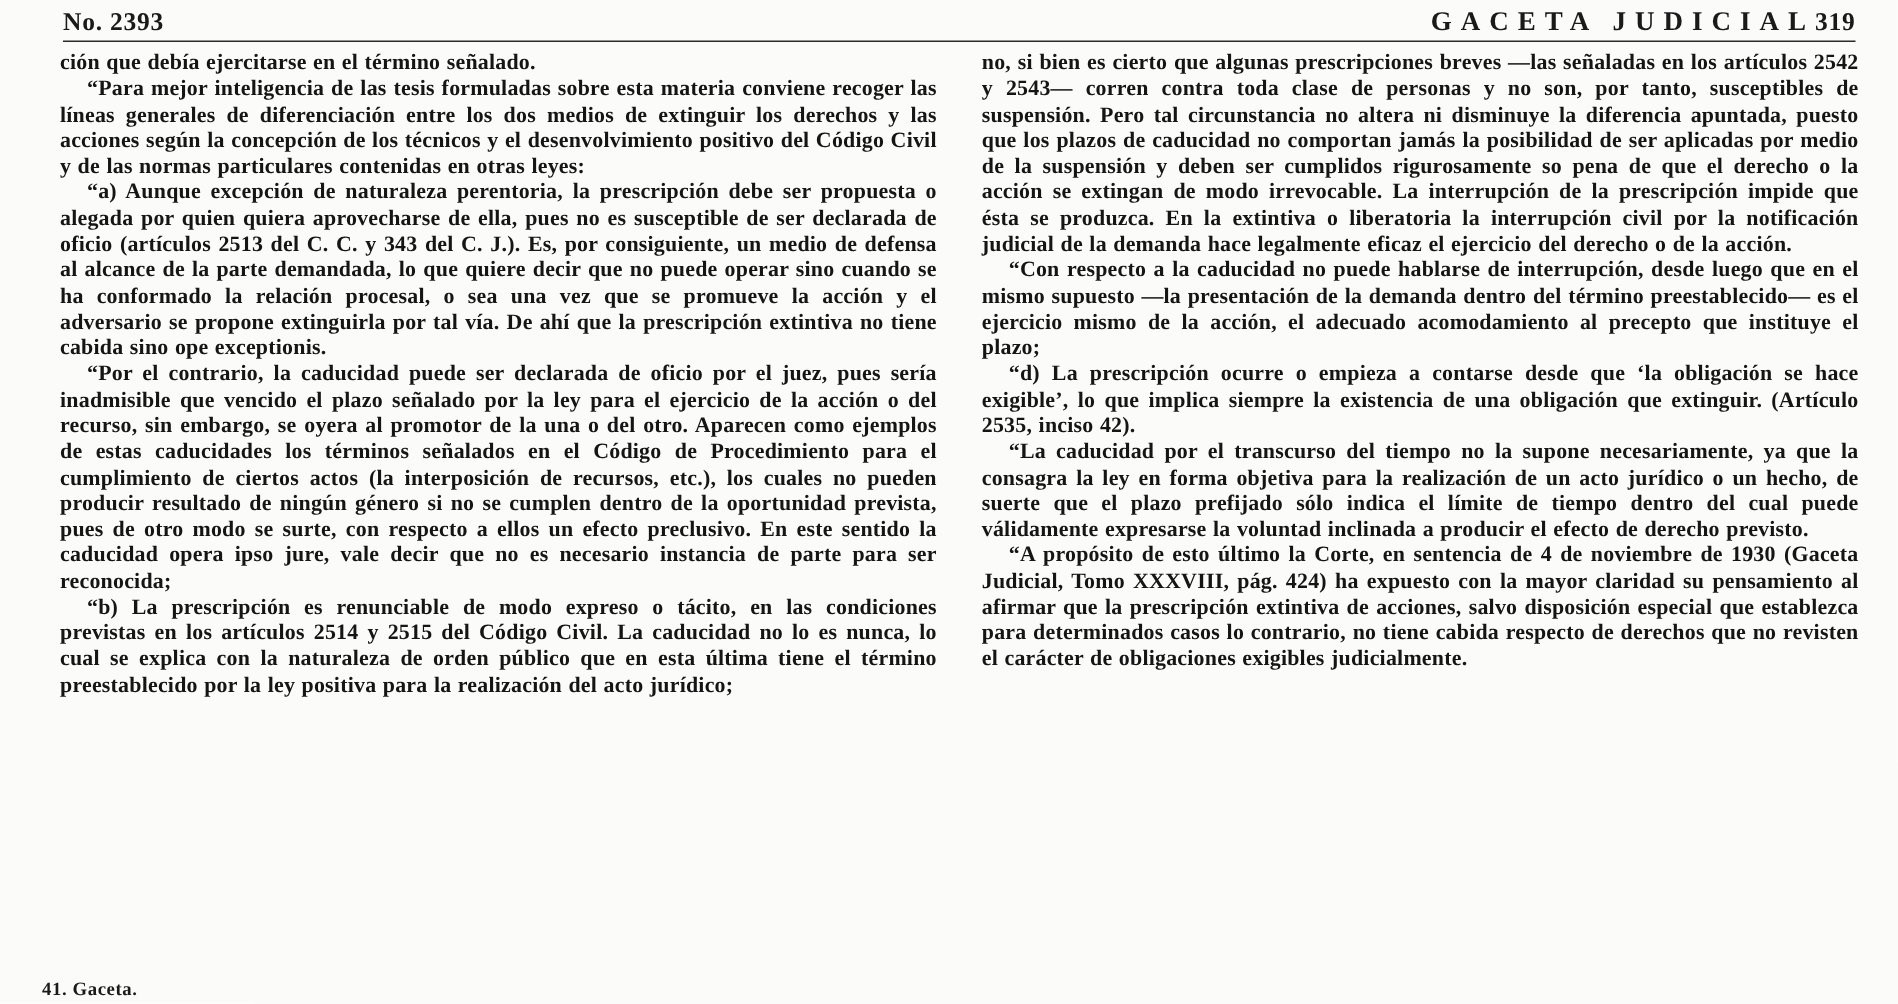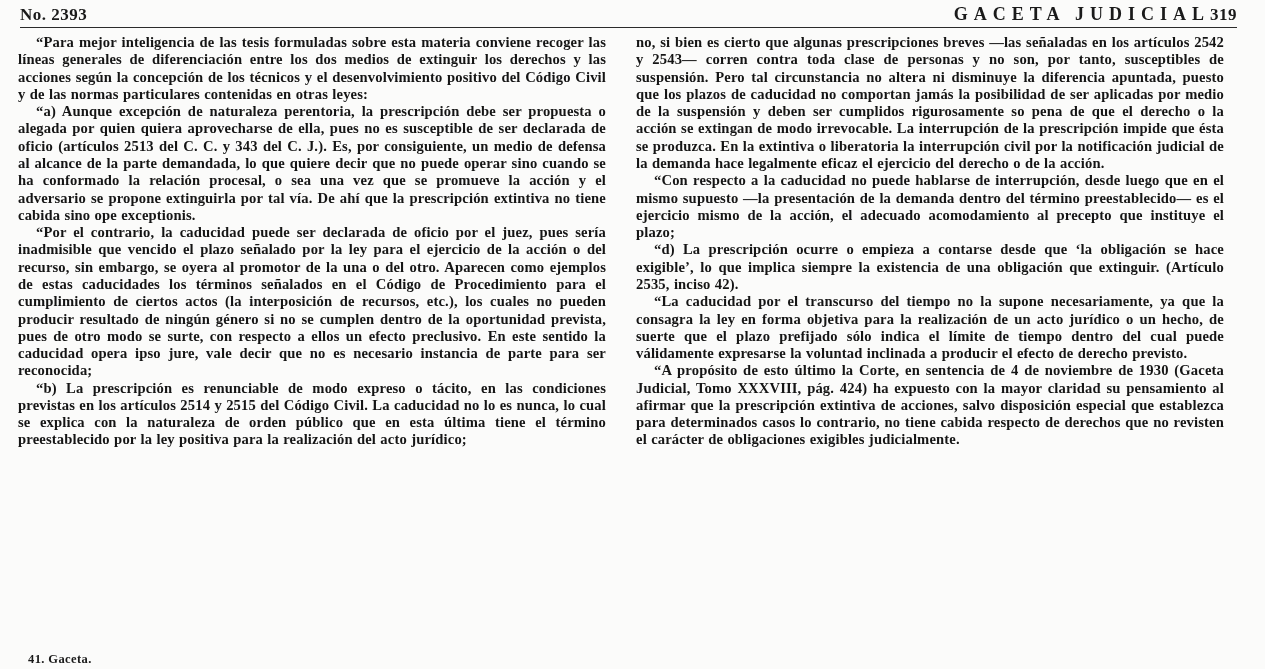--- a/index.html
+++ b/index.html
@@ -13,21 +13,21 @@
     font-family: "Liberation Serif", serif;
     color: #1a1a1a;
     overflow: hidden;
   }
   .page {
     position: relative;
     width: 1265px;
     height: 669px;
     background: #fbfbfa;
     box-sizing: border-box;
-    padding: 4px 26px 0 18px;
+    padding: 4px 26px 0 40px;
   }
   
   .running-head {
     display: flex;
     align-items: baseline;
     justify-content: space-between;
     font-family: "Liberation Serif", serif;
     font-weight: bold;
     font-size: 17px;
     letter-spacing: 0.5px;
@@ -101,20 +101,21 @@
   <div class="running-head">
     <div class="folio-left">No. 2393</div>
     <div class="journal-title">GACETA  JUDICIAL</div>
     <div class="folio-right">319</div>
   </div>
   <div class="head-rule"></div>
 
   <div class="columns">
 
     <div class="col">
+      <p class="hang">ción que debía ejercitarse en el término señalado.</p>
       <p class="indent">“Para mejor inteligencia de las tesis formuladas sobre esta materia conviene recoger las líneas generales de diferenciación entre los dos medios de extinguir los derechos y las acciones según la concepción de los técnicos y el desenvolvimiento positivo del Código Civil y de las normas particulares contenidas en otras leyes:</p>
       <p class="indent">“a) Aunque excepción de naturaleza perentoria, la prescripción debe ser propuesta o alegada por quien quiera aprovecharse de ella, pues no es susceptible de ser declarada de oficio (artículos 2513 del C. C. y 343 del C. J.). Es, por consiguiente, un medio de defensa al alcance de la parte demandada, lo que quiere decir que no puede operar sino cuando se ha conformado la relación procesal, o sea una vez que se promueve la acción y el adversario se propone extinguirla por tal vía. De ahí que la prescripción extintiva no tiene cabida sino ope exceptionis.</p>
       <p class="indent">“Por el contrario, la caducidad puede ser declarada de oficio por el juez, pues sería inadmisible que vencido el plazo señalado por la ley para el ejercicio de la acción o del recurso, sin embargo, se oyera al promotor de la una o del otro. Aparecen como ejemplos de estas caducidades los términos señalados en el Código de Procedimiento para el cumplimiento de ciertos actos (la interposición de recursos, etc.), los cuales no pueden producir resultado de ningún género si no se cumplen dentro de la oportunidad prevista, pues de otro modo se surte, con respecto a ellos un efecto preclusivo. En este sentido la caducidad opera ipso jure, vale decir que no es necesario instancia de parte para ser reconocida;</p>
       <p class="indent">“b) La prescripción es renunciable de modo expreso o tácito, en las condiciones previstas en los artículos 2514 y 2515 del Código Civil. La caducidad no lo es nunca, lo cual se explica con la naturaleza de orden público que en esta última tiene el término preestablecido por la ley positiva para la realización del acto jurídico;</p>
     </div>
 
     <div class="col">
       <p class="hang">no, si bien es cierto que algunas prescripciones breves —las señaladas en los artículos 2542 y 2543— corren contra toda clase de personas y no son, por tanto, susceptibles de suspensión. Pero tal circunstancia no altera ni disminuye la diferencia apuntada, puesto que los plazos de caducidad no comportan jamás la posibilidad de ser aplicadas por medio de la suspensión y deben ser cumplidos rigurosamente so pena de que el derecho o la acción se extingan de modo irrevocable. La interrupción de la prescripción impide que ésta se produzca. En la extintiva o liberatoria la interrupción civil por la notificación judicial de la demanda hace legalmente eficaz el ejercicio del derecho o de la acción.</p>
       <p class="indent">“Con respecto a la caducidad no puede hablarse de interrupción, desde luego que en el mismo supuesto —la presentación de la demanda dentro del término preestablecido— es el ejercicio mismo de la acción, el adecuado acomodamiento al precepto que instituye el plazo;</p>
       <p class="indent">“d) La prescripción ocurre o empieza a contarse desde que ‘la obligación se hace exigible’, lo que implica siempre la existencia de una obligación que extinguir. (Artículo 2535, inciso 42).</p>

